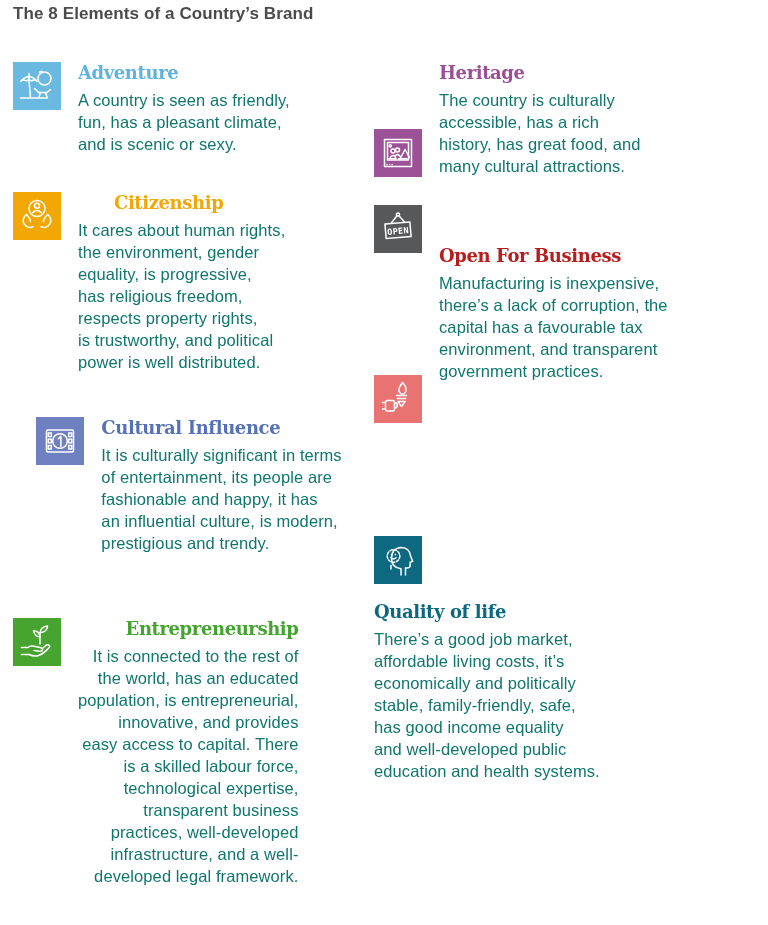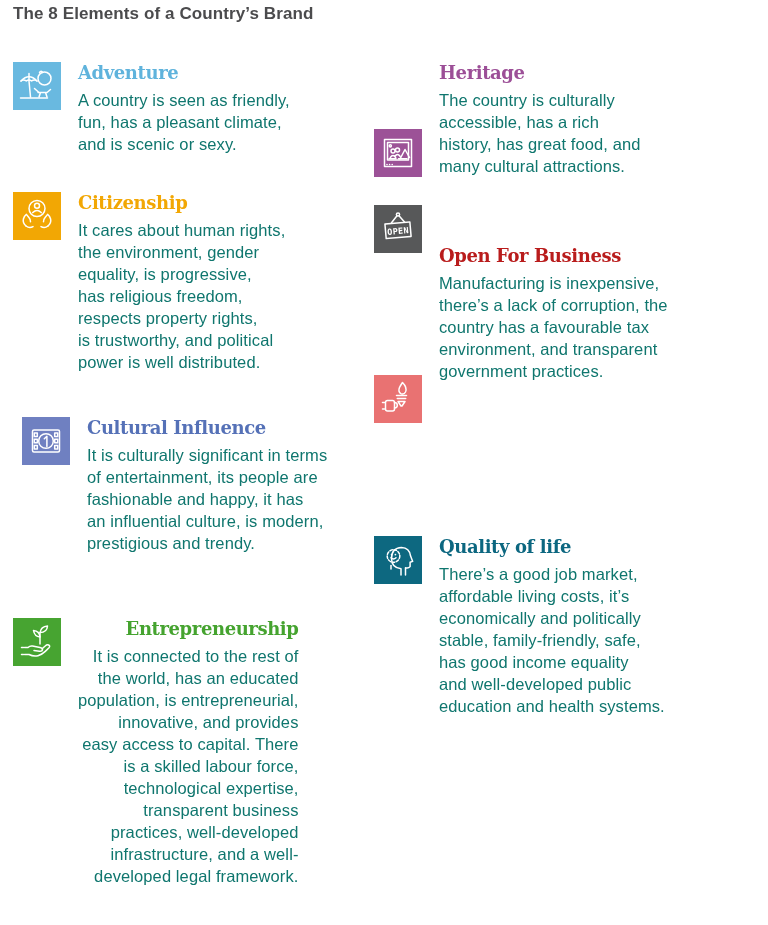--- a/index.html
+++ b/index.html
@@ -21,27 +21,27 @@
     font-family:"DejaVu Serif",serif;
     font-size:18px;font-weight:700;letter-spacing:-.4px;line-height:22px;
   }
   .txt p{
     margin:0;font-size:16.5px;line-height:22px;color:#0f766e;
     white-space:pre;letter-spacing:.1px;
   }
   
   .pos-adventure{left:13px;top:62px;width:352px;}
   .pos-citizenship{left:13px;top:192px;width:352px;}
-  .pos-cultural{left:22px;top:417px;width:352px;}
+  .pos-cultural{left:13px;top:417px;width:352px;justify-content:center;}
   .pos-entrepreneurship{left:13px;top:618px;width:352px;text-align:right;}
   
   .pos-heritage{left:374px;top:62px;width:392px;align-items:flex-end;}
   .pos-ofb{left:374px;top:205px;width:392px;}
   .pos-power{left:374px;top:375px;width:392px;}
-  .pos-qol{left:374px;top:536px;width:392px;}
+  .pos-qol{left:374px;top:536px;width:392px;flex-direction:column;}
   .stroke{fill:none;stroke:#fff;stroke-width:1.5;stroke-linecap:round;stroke-linejoin:round;}
   .fillw{fill:#fff;stroke:none;}
 </style>
 </head>
 <body>
 
 <div class="canvas">
 
   <h1 class="page-title">The 8 Elements of a Country’s Brand</h1>
 
@@ -71,21 +71,21 @@
         <circle class="stroke" cx="24" cy="16.5" r="8"></circle>
         <circle class="stroke" cx="24" cy="13.8" r="2.5"></circle>
         <path class="stroke" d="M19.8 20.6 q4.2 -4.4 8.4 0"></path>
         <path class="stroke" d="M13 34 q-3.5 -3 -2.6 -7 q.7 -2.8 3 -4.6 l2.7 3.3 q1.6 1.8 1.4 4"></path>
         <path class="stroke" d="M13 34 q3.4 2.6 7 .6"></path>
         <path class="stroke" d="M35 34 q3.5 -3 2.6 -7 q-.7 -2.8 -3 -4.6 l-2.7 3.3 q-1.6 1.8 -1.4 4"></path>
         <path class="stroke" d="M35 34 q-3.4 2.6 -7 .6"></path>
       </svg>
     </div>
     <div class="txt">
-      <h2 style="color: rgb(242, 167, 4);">Citizenship</h2>
+      <h2 style="color: rgb(242, 167, 4); margin-left: 36px;">Citizenship</h2>
       <p>It cares about human rights,
 the environment, gender
 equality, is progressive,
 has religious freedom,
 respects property rights,
 is trustworthy, and political
 power is well distributed.</p>
     </div>
   </section>
 
@@ -173,21 +173,21 @@
         <g transform="rotate(-5 24 25)">
           <rect class="stroke" x="11.5" y="18" width="25" height="14.5"></rect>
           <text x="24" y="29" text-anchor="middle" font-family="DejaVu Sans Mono, monospace" font-size="8.5" font-weight="bold" fill="#ffffff" letter-spacing="0.3">OPEN</text>
         </g>
       </svg>
     </div>
     <div class="txt">
       <h2 style="color: #b91c1c; margin-top: 40px;">Open For Business</h2>
       <p>Manufacturing is inexpensive,
 there’s a lack of corruption, the
-country has a favourable tax
+capital has a favourable tax
 environment, and transparent
 government practices.</p>
     </div>
   </section>
 
   <section class="item pos-power">
     <div class="icon-box" style="background-color: rgb(233, 114, 114);">
       <svg width="48" height="48" viewBox="0 0 48 48">
         <path class="stroke" d="M28.5 7.5 Q33.5 12.5 31.5 17 Q30 20 26.8 18.6 Q23.8 16.5 25.5 12.5 Q26.8 10 28.5 7.5 Z"></path>
         <path class="stroke" d="M22.5 20.5 h10 M23.3 23.5 h8.4"></path>

